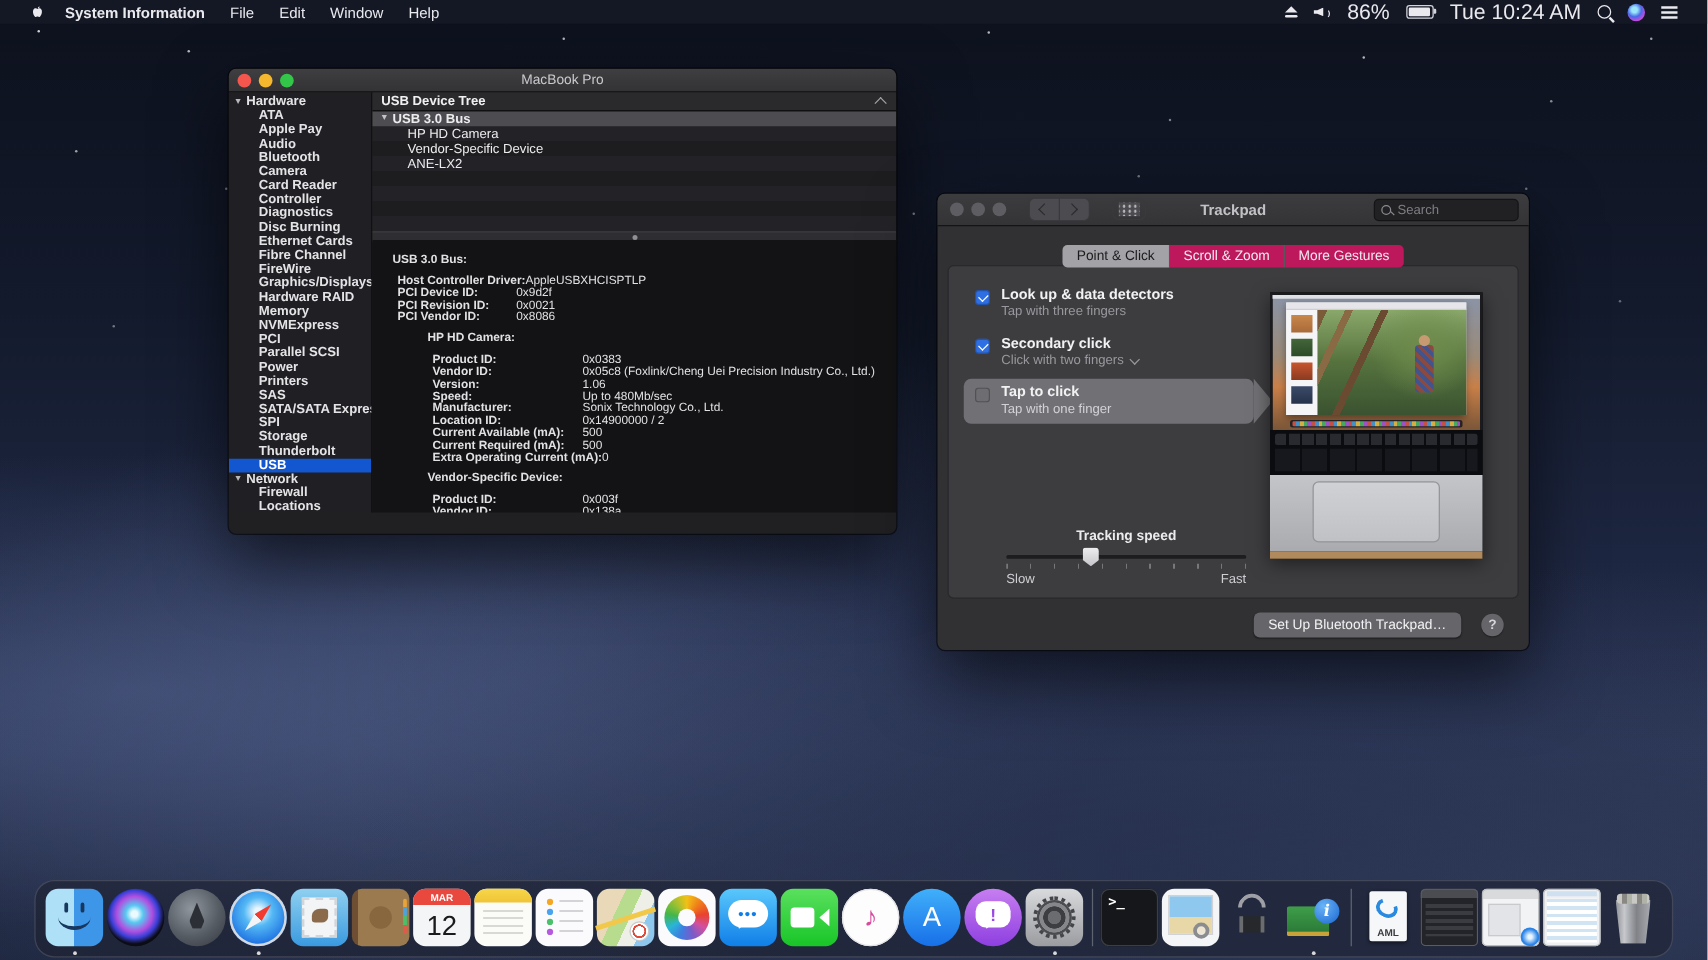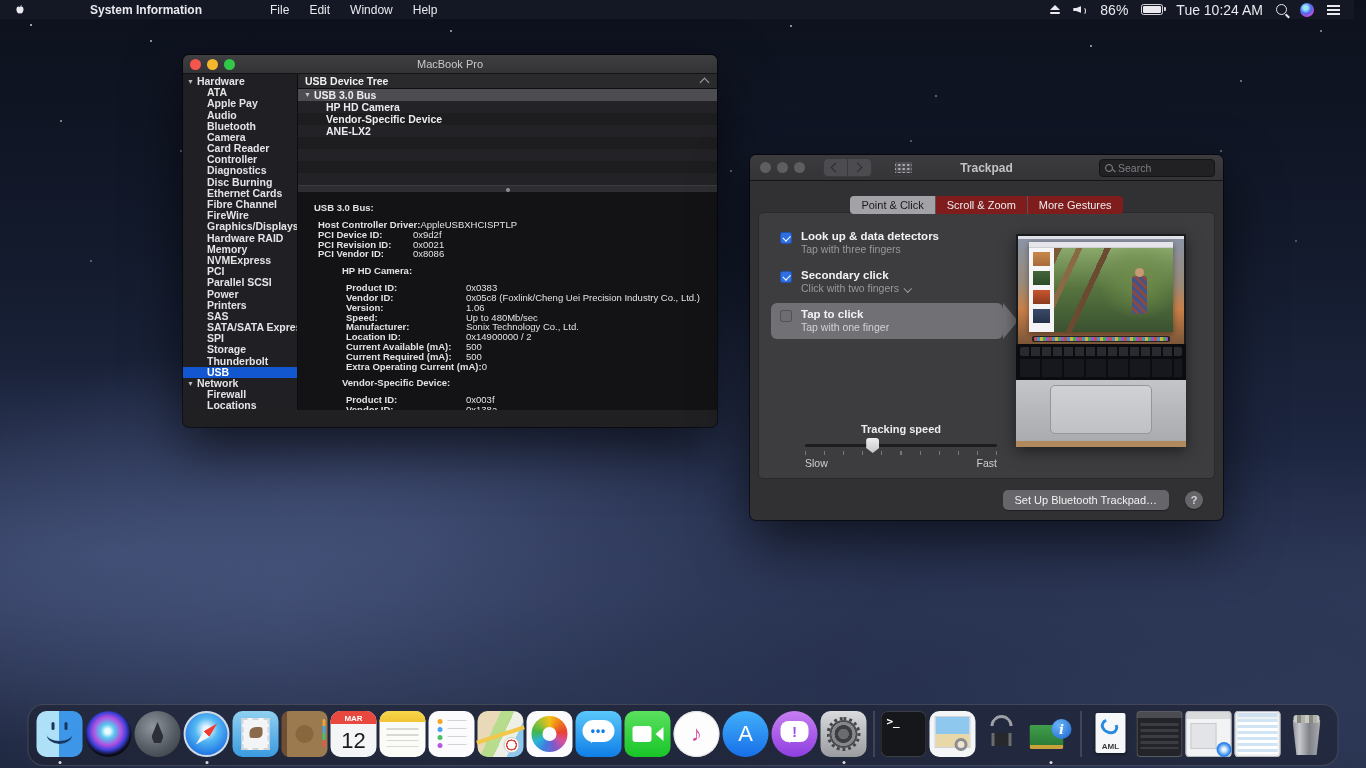--- a/index.html
+++ b/index.html
@@ -16,27 +16,27 @@
   .stars{position:absolute;top:24px;left:30px;width:2px;height:2px;border-radius:50%;background:rgba(255,255,255,.8);
     box-shadow:120px 16px rgba(255,255,255,.7),260px 66px rgba(255,255,255,.5),420px 6px rgba(255,255,255,.7),
     610px 46px rgba(255,255,255,.5),760px 1px rgba(255,255,255,.7),905px 71px rgba(255,255,255,.45),
     1060px 21px rgba(255,255,255,.7),1210px 56px rgba(255,255,255,.5),1290px 6px rgba(255,255,255,.6),
     150px 126px rgba(255,255,255,.45),340px 166px rgba(255,255,255,.55),520px 116px rgba(255,255,255,.4),
     700px 146px rgba(255,255,255,.5),880px 116px rgba(255,255,255,.4),1040px 161px rgba(255,255,255,.5),
     1190px 126px rgba(255,255,255,.4),60px 236px rgba(255,255,255,.4),300px 276px rgba(255,255,255,.35),
     560px 236px rgba(255,255,255,.4),820px 266px rgba(255,255,255,.3),1000px 226px rgba(255,255,255,.4),
     1150px 276px rgba(255,255,255,.3),1265px 216px rgba(255,255,255,.35),30px 96px rgba(255,255,255,.6);}
   
-  .menubar{position:absolute;z-index:30;top:0;left:0;right:12px;height:19px;display:flex;align-items:center;
-    background:rgba(21,24,37,.93);color:#e9e9ee;font-size:12px;padding:0 14px;box-sizing:border-box;gap:48px;}
+  .menubar{position:absolute;z-index:30;top:0;left:0;right:0;height:19px;display:flex;align-items:center;
+    background:rgba(21,24,37,.93);color:#e9e9ee;font-size:12px;padding:0 24px;box-sizing:border-box;}
   .apple{display:flex;align-items:center;margin-right:16px;}
   .appname{font-weight:700;margin-right:20px;}
   .menus{display:flex;gap:20px;}
   .menu-item{cursor:default;}
-  .mb-right{margin-left:auto;display:flex;align-items:center;gap:13px;font-size:14px;}
+  .mb-right{margin-left:auto;display:flex;align-items:center;gap:13px;font-size:17px;}
   .eject{display:flex;flex-direction:column;align-items:center;gap:1.5px;}
   .eject i{display:block;width:0;height:0;border-left:5px solid transparent;border-right:5px solid transparent;border-bottom:5px solid #e9e9ee;}
   .eject b{display:block;width:10px;height:1.6px;background:#e9e9ee;border-radius:1px;}
   .vol{position:relative;width:14px;height:10px;}
   .vol::before{content:'';position:absolute;left:0;top:1.5px;width:8px;height:7px;background:#e9e9ee;clip-path:polygon(0 30%,38% 30%,100% 0,100% 100%,38% 70%,0 70%);}
   .vol::after{content:'';position:absolute;right:1px;top:2px;width:6px;height:6px;border:1.3px solid #e9e9ee;border-left-color:transparent;border-top-color:transparent;border-bottom-color:transparent;border-radius:50%;}
   .batt{width:20px;height:9px;border:1px solid rgba(233,233,238,.9);border-radius:2.5px;position:relative;}
   .batt::before{content:'';position:absolute;left:1px;top:1px;bottom:1px;width:86%;background:#e9e9ee;border-radius:1px;}
   .batt::after{content:'';position:absolute;right:-3.5px;top:2px;width:2px;height:3.5px;background:rgba(233,233,238,.9);border-radius:0 1px 1px 0;}
   .spot{width:9px;height:9px;border:1.6px solid #e9e9ee;border-radius:50%;position:relative;}
@@ -55,21 +55,21 @@
   .si-title{position:absolute;left:0;right:0;text-align:center;color:#c9c9cd;font-size:11px;pointer-events:none;}
   .si-sidebar{position:absolute;left:0;top:19px;bottom:17px;width:115px;background:#202024;border-right:1px solid #0d0d0f;overflow:hidden;padding-top:2px;box-sizing:border-box;}
   .sb-item{height:11.2px;line-height:11.3px;font-size:10.5px;color:#e4e4e7;display:flex;align-items:center;white-space:nowrap;font-weight:700;}
   .sb-item .arrow{font-size:7px;margin:0 3px 0 4px;color:#b9b9bd;}
   .sb-item.child{padding-left:24px;}
   .sb-item.selected{background:#1257d0;color:#fff;}
   .si-tree{position:absolute;left:115px;right:0;top:19px;height:118px;background:#1e1e20;}
   .tree-header{height:14px;line-height:14px;background:#2a2a2d;border-bottom:1px solid #101012;color:#f0f0f2;font-size:10.5px;font-weight:700;padding-left:7px;position:relative;}
   .collapse-chev{position:absolute;right:9px;top:5px;width:6px;height:6px;border-left:1.6px solid #a4a4a8;border-top:1.6px solid #a4a4a8;transform:rotate(45deg);}
   .tree-rows{height:96px;background:repeating-linear-gradient(180deg,#1d1d1f 0 12px,#232327 12px 24px);}
-  .tree-row{height:12px;line-height:12px;font-size:10.5px;color:#ececef;display:flex;align-items:center;white-space:nowrap;font-weight:bold;}
+  .tree-row{height:12px;line-height:12px;font-size:10.5px;color:#ececef;display:flex;align-items:center;white-space:nowrap;}
   .tree-row .arrow{font-size:7px;margin:0 3px 0 6px;color:#c4c4c8;}
   .tree-row.lvl0{font-weight:700;}
   .tree-row.lvl1{padding-left:28px;}
   .tree-row.selected{background:#4d4d51;}
   .splitter{height:7px;background:#2e2e32;border-top:1px solid #3c3c40;border-bottom:1px solid #161618;position:relative;}
   .splitter::before{content:'';position:absolute;left:50%;top:2px;width:4px;height:4px;margin-left:-2px;border-radius:50%;background:#909094;}
   .si-details{position:absolute;left:115px;right:0;top:137px;bottom:17px;background:#131315;color:#e2e2e5;font-size:9.5px;padding:4px 6px 0 16px;box-sizing:border-box;overflow:hidden;}
   .dheading{font-weight:700;line-height:10px;margin:7px 0;}
   .sec1 .dheading{margin-left:28px;}
   .drow{display:flex;line-height:9.8px;white-space:nowrap;}
@@ -89,21 +89,21 @@
   .nav-btn i{position:absolute;left:8px;top:4.5px;width:6px;height:6px;border-left:1.8px solid #2c2c2f;border-bottom:1.8px solid #2c2c2f;transform:rotate(45deg);}
   .nav-btn.fwd i{transform:rotate(225deg);left:6px;}
   .grid-btn{width:27px;height:17px;background:#4c4c50;border:1px solid #3a3a3e;border-radius:5px;margin-left:18px;
     background-image:radial-gradient(#b6b6ba 1px,transparent 1.2px);background-size:4.5px 4px;background-position:6px 3px;background-repeat:repeat;background-clip:content-box;padding:2px 4px;box-sizing:border-box;}
   .search{position:absolute;right:8px;top:4px;width:114px;height:16px;background:#212124;border:1px solid #141416;border-radius:4px;}
   .search input{position:absolute;inset:0;background:transparent;border:none;outline:none;color:#dcdce0;font-size:10.5px;padding-left:18px;width:100%;box-sizing:border-box;font-family:inherit;}
   .search input::placeholder{color:#7e7e84;}
   .mag{position:absolute;left:5px;top:3.5px;width:6px;height:6px;border:1.3px solid #8a8a90;border-radius:50%;}
   .mag::after{content:'';position:absolute;left:5.5px;top:5.5px;width:3.5px;height:1.3px;background:#8a8a90;transform:rotate(45deg);}
   .tabs{position:absolute;top:41px;left:0;right:0;display:flex;justify-content:center;z-index:2;}
-  .tab{font-size:11px;line-height:14px;padding:2px 11px;background:#7f1d1d;color:#ececef;border-right:1px solid #57575b;}
+  .tab{font-size:11px;line-height:14px;padding:2px 11px;background:#be185d;color:#ececef;border-right:1px solid #57575b;}
   .tab:first-child{border-radius:4px 0 0 4px;}
   .tab:last-child{border-radius:0 4px 4px 0;border-right:none;}
   .tab.active{background:#a3a3a7;color:#1b1b1d;}
   .tp-panel{position:absolute;left:8px;right:8px;top:57px;height:265px;background:#3d3d40;border:1px solid #29292c;border-radius:5px;}
   .tp-options{position:absolute;left:12px;top:12px;width:232px;}
   .opt{position:relative;display:flex;gap:9px;padding:5px 9px;margin-bottom:3px;border-radius:6px;}
   .checkbox{width:12px;height:12px;border-radius:3px;background:#6e6e72;margin-top:2px;flex:0 0 auto;position:relative;box-shadow:inset 0 0 0 1px rgba(0,0,0,.25);}
   .opt.checked .checkbox{background:#2f6fe4;}
   .opt.checked .checkbox::after{content:'';position:absolute;left:2.5px;top:3px;width:6px;height:3.5px;border-left:1.7px solid #fff;border-bottom:1.7px solid #fff;transform:rotate(-45deg);}
   .opt-title{font-size:11.5px;font-weight:700;color:#f2f2f4;line-height:13px;}

